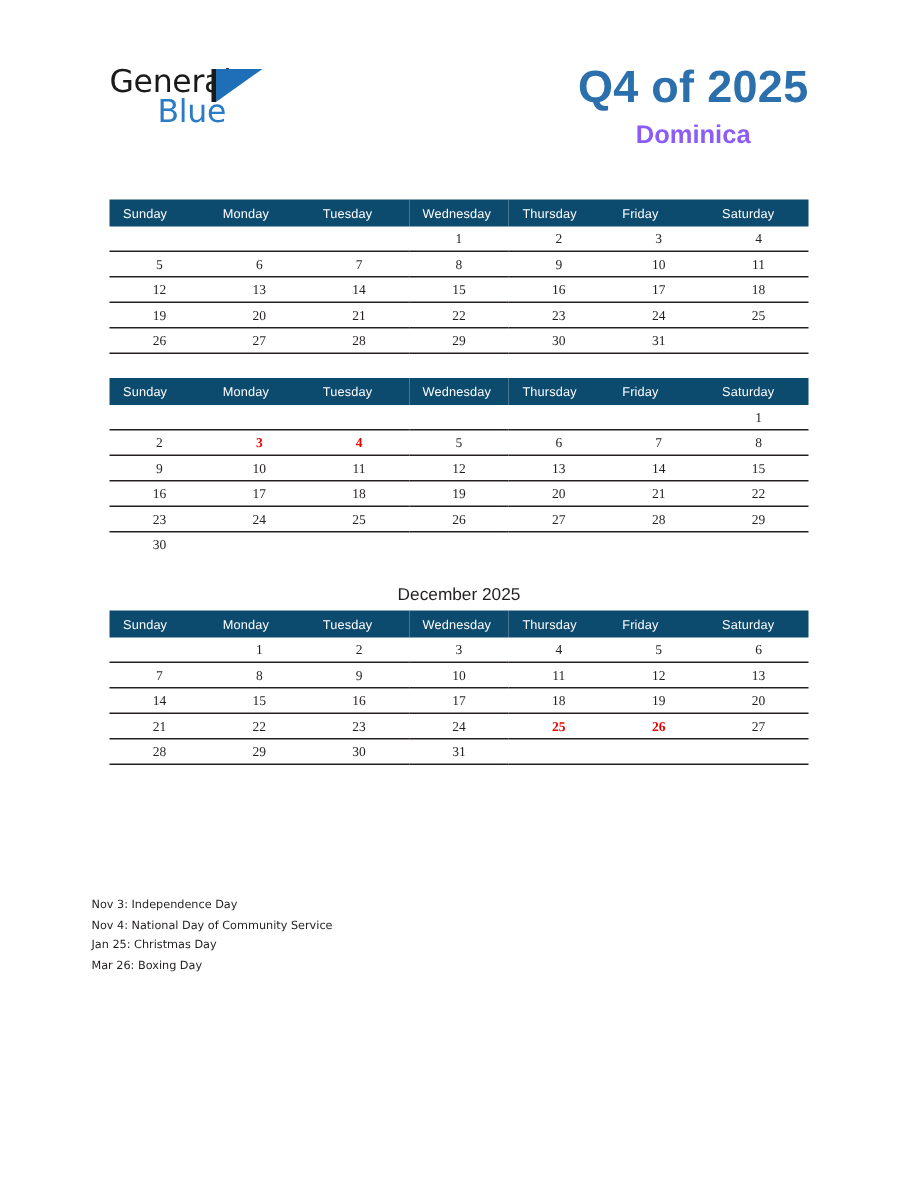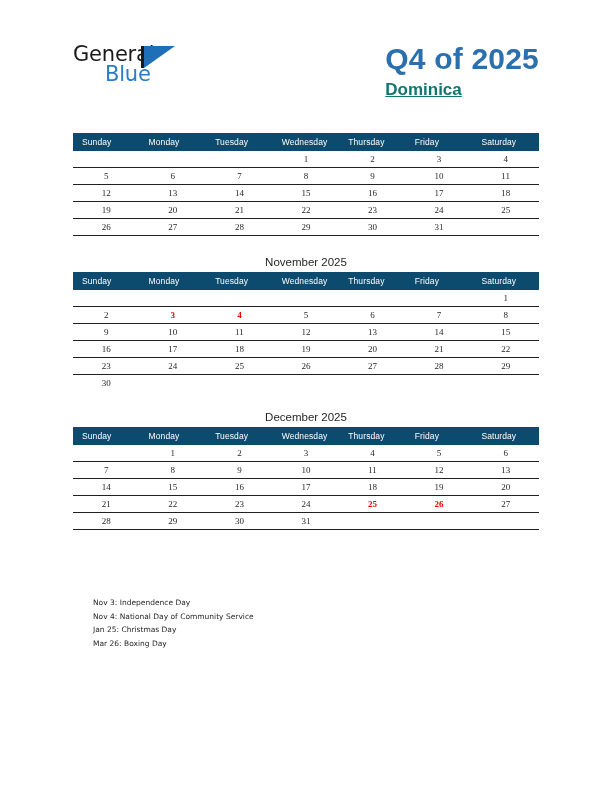--- a/index.html
+++ b/index.html
@@ -75,38 +75,37 @@
     width: 0;
     height: 0;
     border-left: 31px solid #1f6fb8;
     border-bottom: 22px solid transparent;
   }
 
   .title-block {
     position: absolute;
     right: 73px;
     top: 42px;
-    text-align: left;
+    text-align: center;
   }
   .quarter-title {
     font-size: 30px;
     font-weight: bold;
     color: #2b6fad;
     line-height: 1.12;
     letter-spacing: 0.2px;
     white-space: nowrap;
   }
   .country-title {
     font-size: 17px;
     font-weight: bold;
-    color: #0f766e;
+    color: #8b5cf6;
     line-height: 1.2;
     margin-top: 4px;
     white-space: nowrap;
-    text-decoration: underline;
   }
 
   
   .months {
     position: absolute;
     left: 73px;
     top: 133px;
     width: 466px;
   }
   .month-block {
@@ -156,21 +155,21 @@
     color: #ee0000;
     font-weight: bold;
   }
   table.cal tbody td.empty {
     color: transparent;
   }
 
   
   .notes {
     position: absolute;
-    left: 93px;
+    left: 61px;
     top: 596px;
     width: 400px;
   }
   .note-line {
     font-size: 7.5px;
     color: #231f20;
     line-height: 13.5px;
     white-space: nowrap;
     font-family: "DejaVu Sans", sans-serif;
   }
@@ -259,21 +258,20 @@
             <td class="">28</td>
             <td class="">29</td>
             <td class="">30</td>
             <td class="">31</td>
             <td class="empty"></td>
           </tr>
         </tbody>
       </table>
     </div>
     <div class="month-block">
-      <div class="month-name">November 2025</div>
       <table class="cal">
         <colgroup>
           <col>
           <col>
           <col>
           <col>
           <col>
           <col>
           <col>
         </colgroup>

